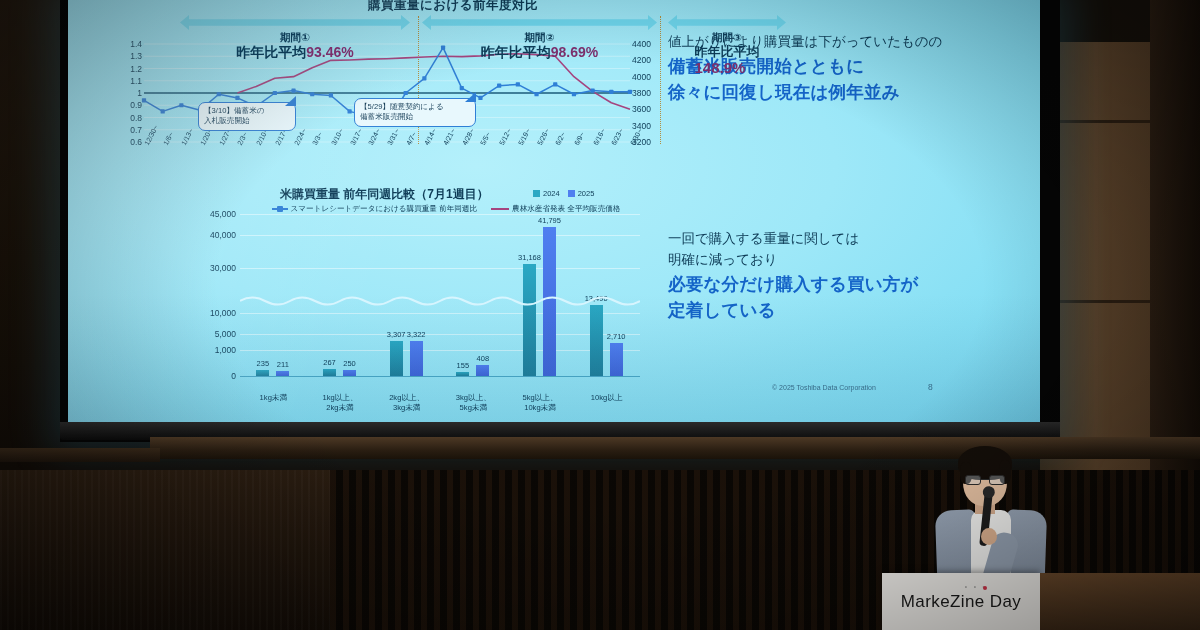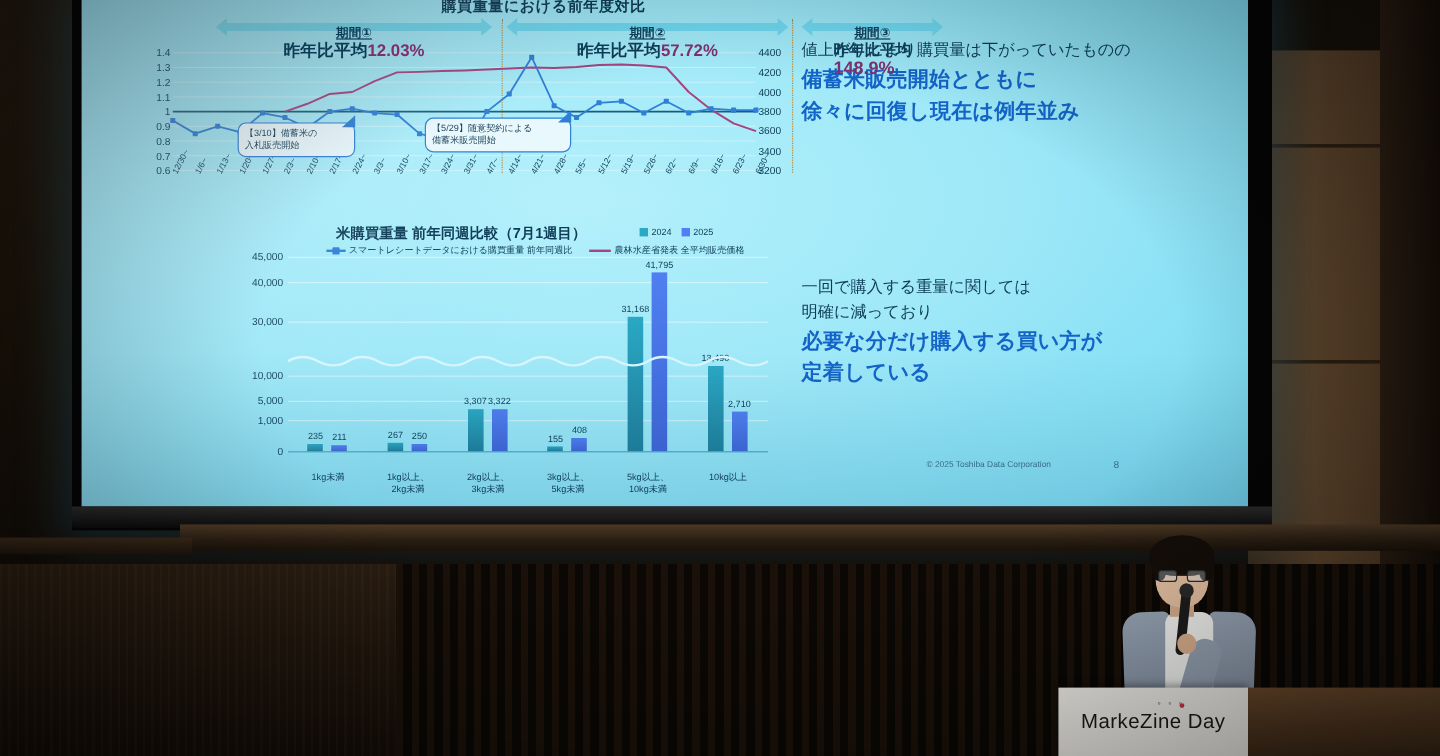--- a/index.html
+++ b/index.html
@@ -98,21 +98,21 @@
   .period-row { position:absolute; left:54px; top:20px; width:620px; height:40px; }
   .period {
     position:absolute; top:0; height:36px;
     display:flex; flex-direction:column; align-items:center; justify-content:flex-start;
   }
   .arrowbar{
     position:absolute; top:1px; left:0; height:15px; width:100%;
     background:#6fd8ef;
     clip-path: polygon(0 50%, 9px 0, 9px 28%, calc(100% - 9px) 28%, calc(100% - 9px) 0, 100% 50%, calc(100% - 9px) 100%, calc(100% - 9px) 72%, 9px 72%, 9px 100%);
   }
-  .plabel{ position:relative; font-size:10.5px; font-weight:bold; color:#0d3b56; margin-top:7px; z-index:2;text-decoration:underline;}
+  .plabel{ position:relative; font-size:10.5px; font-weight:bold; color:#0d3b56; margin-top:17px; z-index:2;}
   .pvalue{ position:relative; font-size:14px; font-weight:bold; color:#0d3b56; line-height:1.05; z-index:2;}
   .pvalue em{ font-style:normal; color:#7b2f6b; }
   .p3 .pvalue{ font-size:13px; }
   .p3 .pvalue .n{ display:block; color:#7b2f6b; font-size:15px; margin-top:1px;}
 
   .vsep{ position:absolute; top:22px; width:0; height:128px; border-left:1.6px dotted #b58e3c; }
 
   
   .linechart{ position:absolute; left:48px; top:50px; width:640px; height:130px; }
   .ly-left{ position:absolute; left:0; top:0; width:26px; height:98px; }
@@ -219,28 +219,28 @@
     <div class="screen">
       <div class="slide">
 
         <div class="slide-title">購買重量における前年度対比</div>
 
         <div class="period-row">
           <div class="period p1" style="left:58px; width:230px;">
             <div class="arrowbar"></div>
             <div class="plabel">期間①</div>
             <div class="pvalue">
-              <span>昨年比平均</span><em>12.03%</em>
+              <span>昨年比平均</span><em>93.46%</em>
             </div>
           </div>
           <div class="period p2" style="left:300px; width:235px;">
             <div class="arrowbar"></div>
             <div class="plabel">期間②</div>
             <div class="pvalue">
-              <span>昨年比平均</span><em>57.72%</em>
+              <span>昨年比平均</span><em>98.69%</em>
             </div>
           </div>
           <div class="period p3" style="left:546px; width:118px;">
             <div class="arrowbar"></div>
             <div class="plabel">期間③</div>
             <div class="pvalue">
               <span>昨年比平均</span>
               <span class="n">148.9%</span>
             </div>
           </div>

